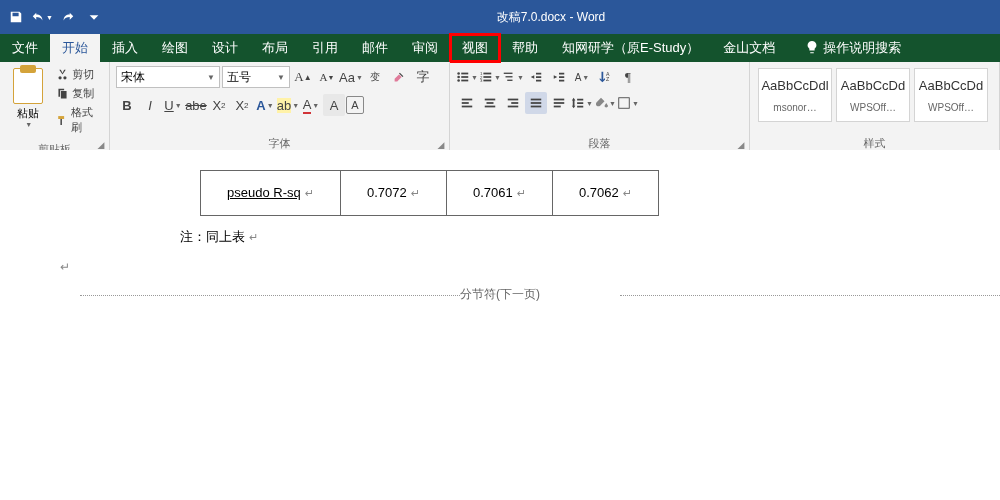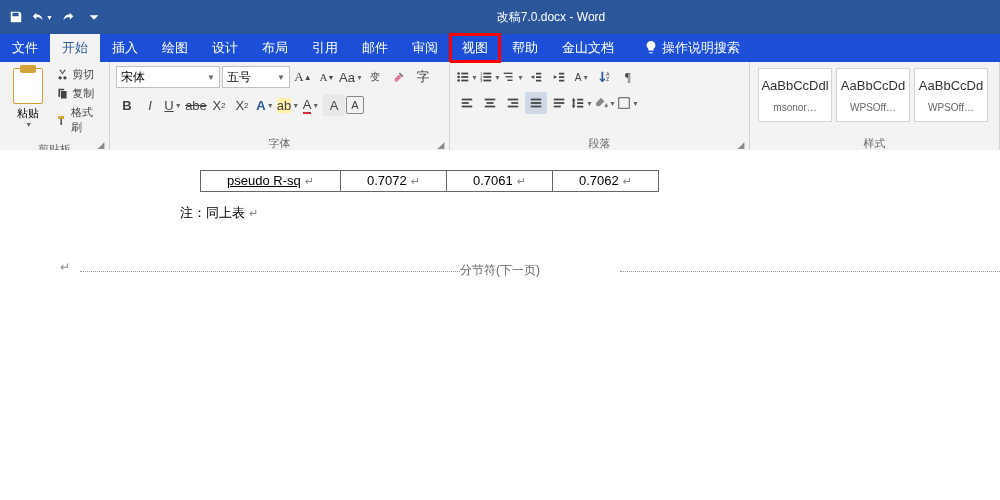--- a/index.html
+++ b/index.html
@@ -2,21 +2,21 @@
 <html><head>
 <meta charset="utf-8">
 <style>
 *{margin:0;padding:0;box-sizing:border-box;font-family:"Microsoft YaHei","Segoe UI",sans-serif;user-select:none}
 body{background:#fff;width:1000px;height:500px;overflow:hidden;position:relative}
 .titlebar{background:#2b579a;height:30px;display:flex;align-items:center;color:#fff;font-size:12px;padding:17px 4px}
 .qat{display:flex;gap:2px;align-items:center}
 .qat .qbtn{width:24px;height:24px;display:flex;align-items:center;justify-content:center;cursor:pointer}
 .qbtn svg{width:14px;height:14px;fill:#fff}
 .doc-title{flex:1;text-align:center;font-size:12px}
-.tabstrip{background:#1d4ed8;height:28px;display:flex;align-items:stretch;color:#fff;font-size:13px}
+.tabstrip{background:#14532d;height:28px;display:flex;align-items:stretch;color:#fff;font-size:13px}
 .tab{padding:0 12px;display:flex;align-items:center;cursor:pointer;white-space:nowrap}
 .tab.active{background:#f3f3f3;color:#2b579a}
 .tab.highlight{outline:3px solid red;outline-offset:-2px}
 .helper{display:flex;align-items:center;gap:4px;padding:0 10px;margin-left:8px}
 .bulb svg{width:14px;height:14px;fill:#fff}
 .ribbon{background:#f3f3f3;border-bottom:1px solid #d4d4d4;display:flex;height:92px}
 .group{border-right:1px solid #d4d4d4;display:flex;flex-direction:column}
 .group-body{flex:1;display:flex;align-items:flex-start;padding:4px 6px}
 .group-label{text-align:center;font-size:11px;color:#666;padding:2px 0}
 
@@ -40,21 +40,21 @@
 
 .para-row{display:flex;gap:1px;align-items:center}
 
 .style-card{width:74px;height:54px;border:1px solid #d4d4d4;background:#fff;margin:2px;display:flex;flex-direction:column;align-items:center;justify-content:center;cursor:pointer;font-size:11px}
 .style-prev{font-size:13px;color:#333}
 .style-name{font-size:10px;color:#666;margin-top:9px}
 
 .docarea{position:absolute;top:150px;left:0;right:0;bottom:0;background:#fff;overflow:hidden}
 .page{margin:0;position:relative}
 table.data{border-collapse:collapse;margin-left:200px;margin-top:20px;font-size:13px}
-table.data td,table.data th{border:1px solid #666;padding:2px 26px;text-align:center;font-family:"SimSun",serif}
+table.data td,table.data th{border:1px solid #666;padding:14px 26px;text-align:center;font-family:"SimSun",serif}
 .rhead{text-decoration:underline}
 .note{margin-left:180px;margin-top:12px;font-size:13px;font-family:"SimSun",serif}
 .section-break{margin-top:40px;text-align:center;font-size:12px;color:#666;position:relative;font-family:"SimSun",serif}
 .section-break:before,.section-break:after{content:"";position:absolute;top:50%;width:38%;border-top:1px dotted #999}
 .section-break:before{left:80px}
 .section-break:after{right:0}
 .pilcrow{position:absolute;left:60px;top:90px;font-size:12px;color:#888}
 .pilcrow2{font-size:11px;color:#888;margin-left:4px;font-family:serif}
 .launcher{position:absolute;bottom:2px;right:2px;width:12px;height:12px;font-size:9px;color:#888;cursor:pointer;display:flex;align-items:center;justify-content:center}
 .font-group{width:340px;position:relative}
@@ -101,20 +101,21 @@
   <div class="tab active">开始</div>
   <div class="tab">插入</div>
   <div class="tab">绘图</div>
   <div class="tab">设计</div>
   <div class="tab">布局</div>
   <div class="tab">引用</div>
   <div class="tab">邮件</div>
   <div class="tab">审阅</div>
   <div class="tab highlight">视图</div>
   <div class="tab">帮助</div>
+  <div class="tab">知网研学（原E-Study）</div>
   <div class="tab">金山文档</div>
   <div class="helper">
     <span class="bulb"><svg viewBox="0 0 16 16">
           <path d="M8 1a5 5 0 00-3 9v2h6v-2a5 5 0 00-3-9zM6 14h4v1H6z"></path>
         </svg></span>
     <span>操作说明搜索</span>
   </div>
 </div>
 
 <div class="ribbon">

